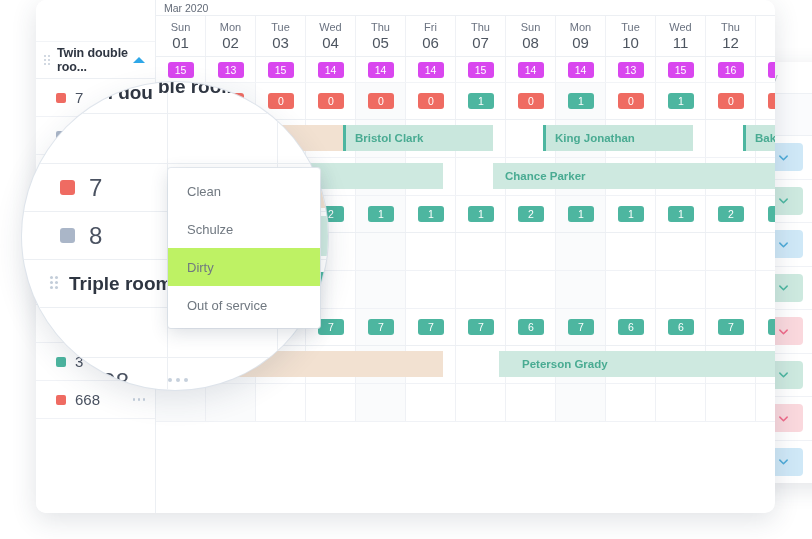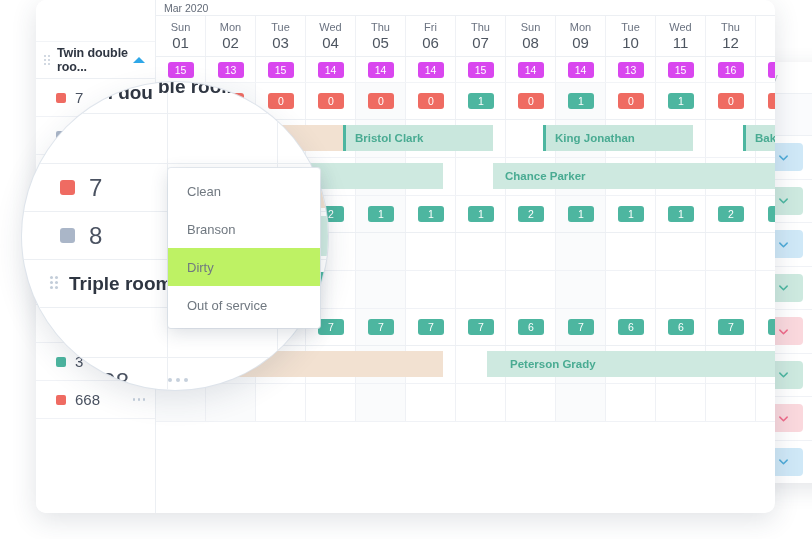--- a/index.html
+++ b/index.html
@@ -498,21 +498,21 @@
           <div class="gcell"></div>
           <div class="gcell"></div>
           <div class="gcell alt"></div>
           <div class="gcell"></div>
           <div class="gcell"></div>
           <div class="gcell"></div>
           <div class="gcell"></div>
           <div class="res beige" style="left: 0px; width: 287px;">
             <span>Martin Schulze</span>
           </div>
-          <div class="res pale" style="left: 331px; width: 310px; padding-left: 20px;">
+          <div class="res pale" style="left: 343px; width: 310px; padding-left: 20px;">
             <span>Peterson Grady</span>
           </div>
         </div>
 
 
       <div class="tl-row sub" id="r6">
           <div class="gcell alt"></div>
           <div class="gcell alt"></div>
           <div class="gcell"></div>
           <div class="gcell"></div>
@@ -710,18 +710,18 @@
             <i></i>
             <i></i>
           </span>
       </div>
 
     </div>
   </div>
 
   <div class="ctxmenu" id="ctxmenu">
       <div class="ctx-item">Clean</div>
-      <div class="ctx-item">Branson</div>
+      <div class="ctx-item">Schulze</div>
       <div class="ctx-item hl">Dirty</div>
       <div class="ctx-item">Out of service</div>
     </div>
 
 </div>
 
 </body></html>

